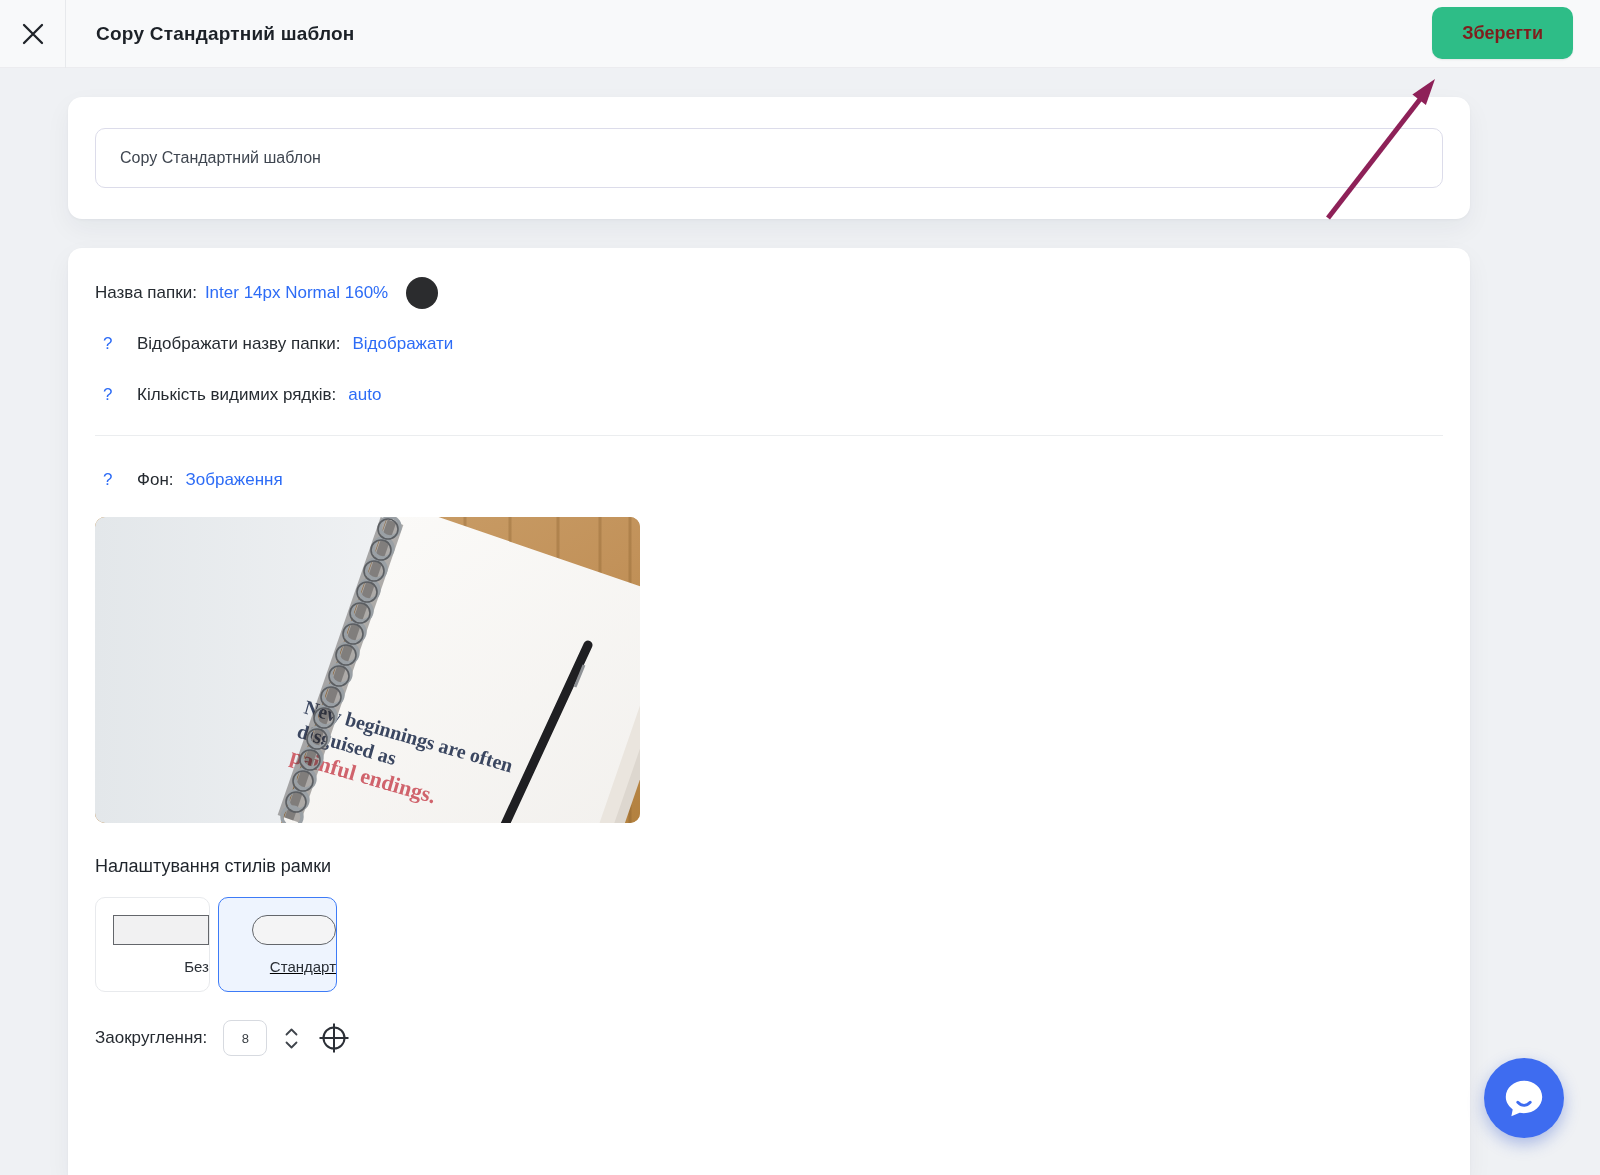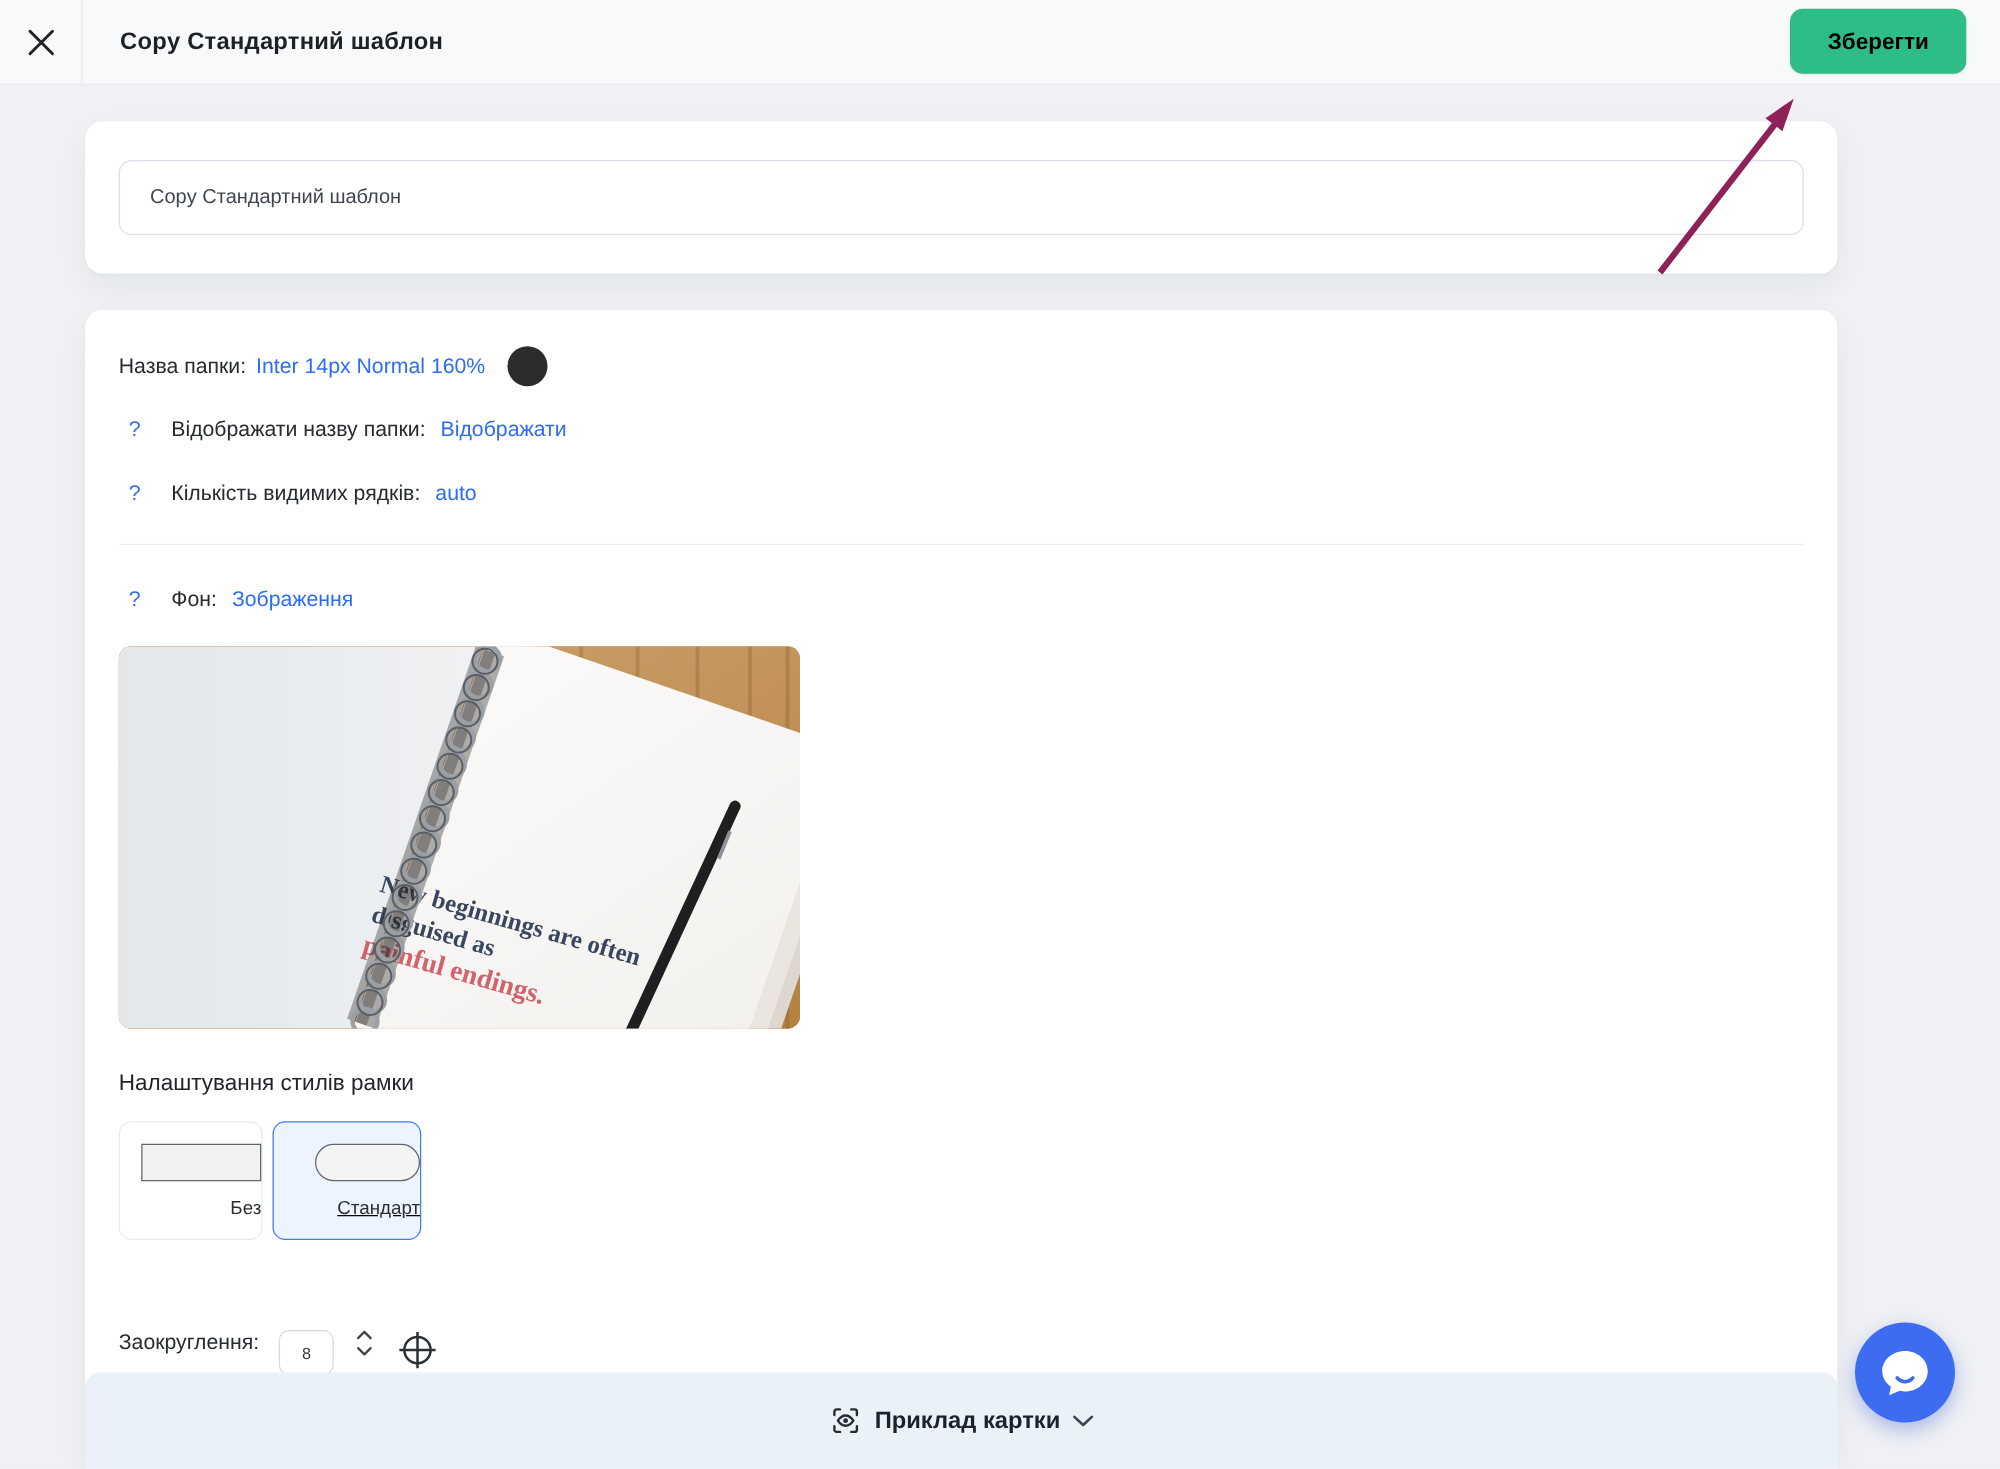--- a/index.html
+++ b/index.html
@@ -13,21 +13,21 @@
   body{font-family:"Liberation Sans",sans-serif;background:#eff1f4;overflow:hidden;}
   .page{position:relative;width:1600px;height:1175px;}
 
   
   .topbar{position:absolute;left:0;top:0;width:1600px;height:68px;background:#f8f9fa;
           border-bottom:1px solid #ececef;display:flex;align-items:center;z-index:5;}
   .close-btn{width:66px;height:68px;display:flex;align-items:center;justify-content:center;
              background:transparent;border:none;cursor:pointer;border-right:1px solid #e7e9ec;}
   .topbar-title{margin-left:30px;font-size:19px;font-weight:700;color:#1c2127;letter-spacing:.2px;}
   .save-btn{position:absolute;right:27px;top:7px;height:52px;padding:0 30px;background:var(--green);
-            color:#000000;font-size:18px;font-weight:700;border:none;border-radius:10px;cursor:pointer;
+            color:#7f1d1d;font-size:18px;font-weight:700;border:none;border-radius:10px;cursor:pointer;
             font-family:"Liberation Sans",sans-serif;box-shadow:0 1px 2px rgba(0,0,0,.08);}
 
   
   .card{position:absolute;background:#fff;border-radius:14px;
         box-shadow:0 1px 3px rgba(25,33,50,.04),0 10px 26px rgba(25,33,50,.05);}
   .card-name{left:68px;top:97px;width:1402px;height:122px;}
   .name-input{position:absolute;left:27px;top:31px;width:1348px;height:60px;border:1px solid #dcdcea;
               border-radius:10px;padding:0 24px;font-size:16px;color:#3f4650;background:#fff;
               font-family:"Liberation Sans",sans-serif;outline:none;}
   .card-settings{left:68px;top:248px;width:1402px;height:927px;border-radius:14px 14px 0 0;}
@@ -59,21 +59,21 @@
              display:flex;flex-direction:column;align-items:flex-end;justify-content:center;gap:13px;}
   .frame-opt.selected{border:1.6px solid #3d7bf7;background:#eef4fe;}
   .opt-none{width:115px;} .opt-standard{width:119px;text-decoration:underline;} .opt-custom{width:142px;}
   .shape{border:1.3px solid #63666b;background:#f1f1f2;}
   .shape-rect{width:96px;height:30px;border-radius:0;}
   .shape-pill{width:84px;height:30px;border-radius:15px;background:#f4f4f5;}
   .shape-custom{width:100px;height:30px;border-radius:14px 10px 26px 0;background:#f7f7f8;}
   .opt-label{font-size:15px;color:#2a2f36;}
 
   
-  .rounding-row{position:absolute;left:27px;top:816px;height:36px;display:flex;}
+  .rounding-row{position:absolute;left:27px;top:772px;height:36px;display:flex;align-items:center;}
   .rounding-label{font-size:17px;color:#262b31;}
   .rounding-input{width:44px;height:36px;margin-left:16px;border:1px solid #d7dae0;border-radius:8px;
                   text-align:center;font-size:13px;color:#3a3f45;font-family:"Liberation Sans",sans-serif;
                   outline:none;background:#fff;}
   .stepper{display:flex;flex-direction:column;margin-left:18px;gap:5px;}
   .stepper button{background:transparent;border:none;cursor:pointer;line-height:0;padding:0;display:flex;}
   .target-btn{background:transparent;border:none;cursor:pointer;margin-left:20px;line-height:0;display:flex;}
 
   
   .preview-bar{position:absolute;left:0;bottom:0;width:100%;height:77px;background:#eaf1f9;
@@ -258,34 +258,20 @@
       </span>
       <button class="target-btn">
         <svg width="32" height="32" viewBox="0 0 32 32" fill="none" stroke="#2b2f36" stroke-width="2">
           <circle cx="16" cy="16" r="10.5"></circle>
           <line x1="16" y1="1.5" x2="16" y2="30.5"></line>
           <line x1="1.5" y1="16" x2="30.5" y2="16"></line>
         </svg>
       </button>
     </div>
 
-    <div class="preview-bar">
-      <svg width="27" height="27" viewBox="0 0 24 24" fill="none" stroke="#262c35" stroke-width="1.7" stroke-linecap="round" stroke-linejoin="round">
-        <path d="M4 8V5.6A1.6 1.6 0 015.6 4H8"></path>
-        <path d="M16 4h2.4A1.6 1.6 0 0120 5.6V8"></path>
-        <path d="M20 16v2.4a1.6 1.6 0 01-1.6 1.6H16"></path>
-        <path d="M8 20H5.6A1.6 1.6 0 014 18.4V16"></path>
-        <path d="M6.5 12c1.6-2.4 3.5-3.6 5.5-3.6s3.9 1.2 5.5 3.6c-1.6 2.4-3.5 3.6-5.5 3.6S8.1 14.4 6.5 12z"></path>
-        <circle cx="12" cy="12" r="1.7" fill="#262c35" stroke="none"></circle>
-      </svg>
-      <span class="preview-label">Приклад картки</span>
-      <svg width="17" height="10" viewBox="0 0 17 10">
-        <path d="M1.5 1.5L8.5 8L15.5 1.5" fill="none" stroke="#3c4450" stroke-width="2.1" stroke-linecap="round" stroke-linejoin="round"></path>
-      </svg>
-    </div>
   </div>
 
   <button class="chat-fab">
     <svg width="46" height="46" viewBox="0 0 48 48">
       <path fill="#ffffff" d="M24 6c-10.5 0-19 7.5-19 16.8 0 5.3 2.8 10 7.2 13.1L10.8 43l8.7-3.7c1.5.3 3 .5 4.5.5 10.5 0 19-7.5 19-16.9S34.5 6 24 6z"></path>
       <path d="M17.5 28.5c2 2.1 4.3 3.2 6.5 3.2s4.5-1.1 6.5-3.2" fill="none" stroke="#3e6cf0" stroke-width="3" stroke-linecap="round"></path>
     </svg>
   </button>
 
 </div>

